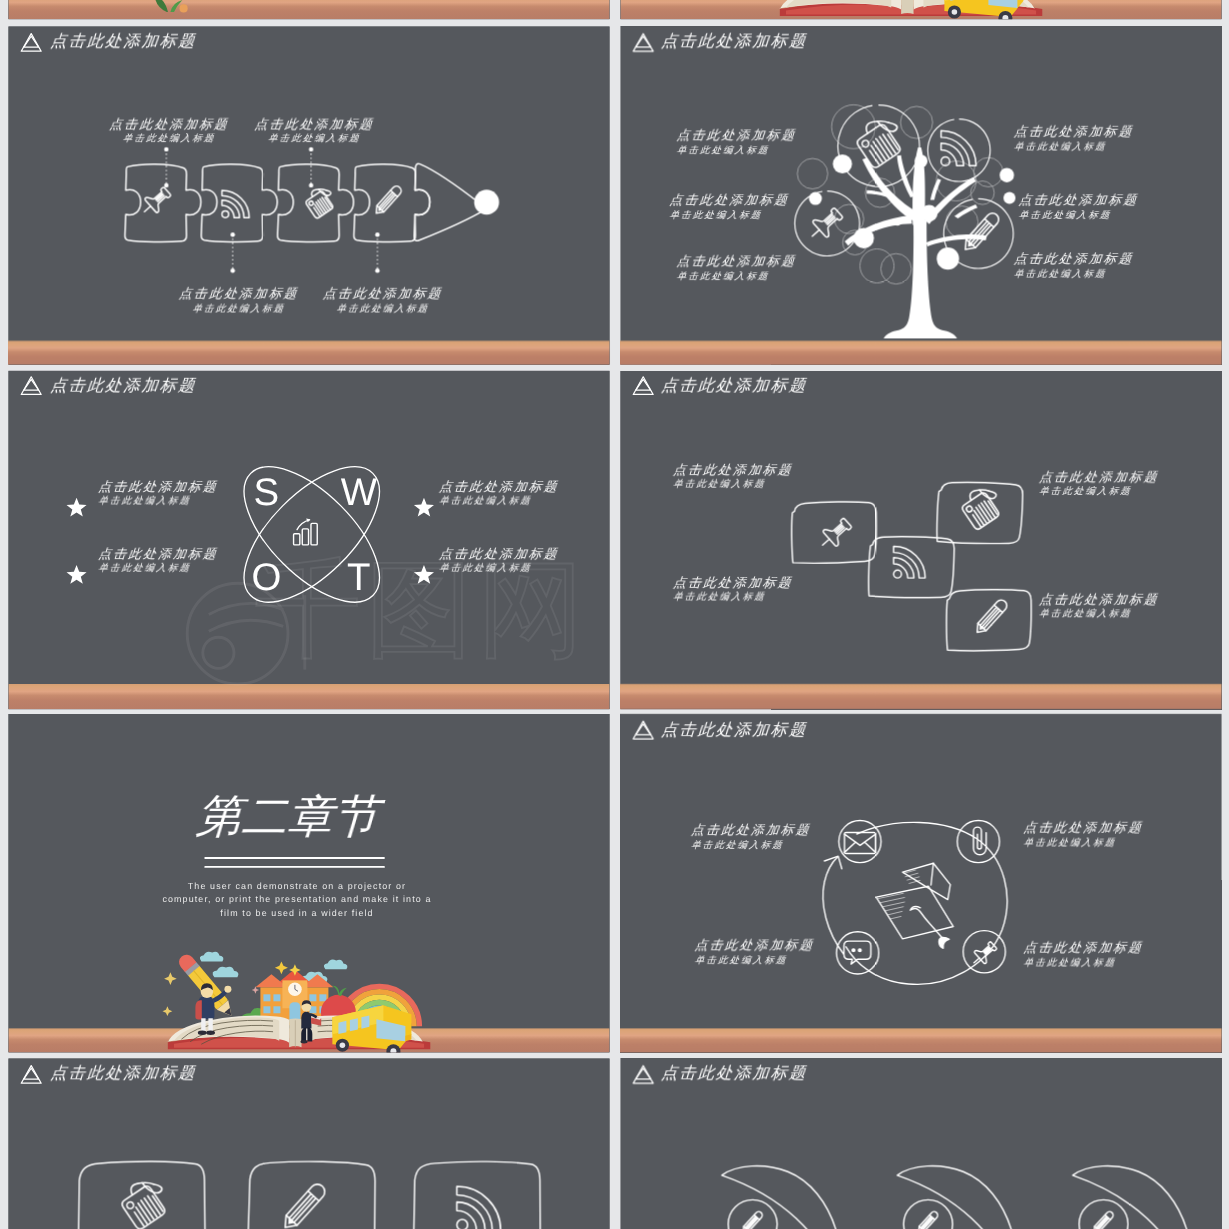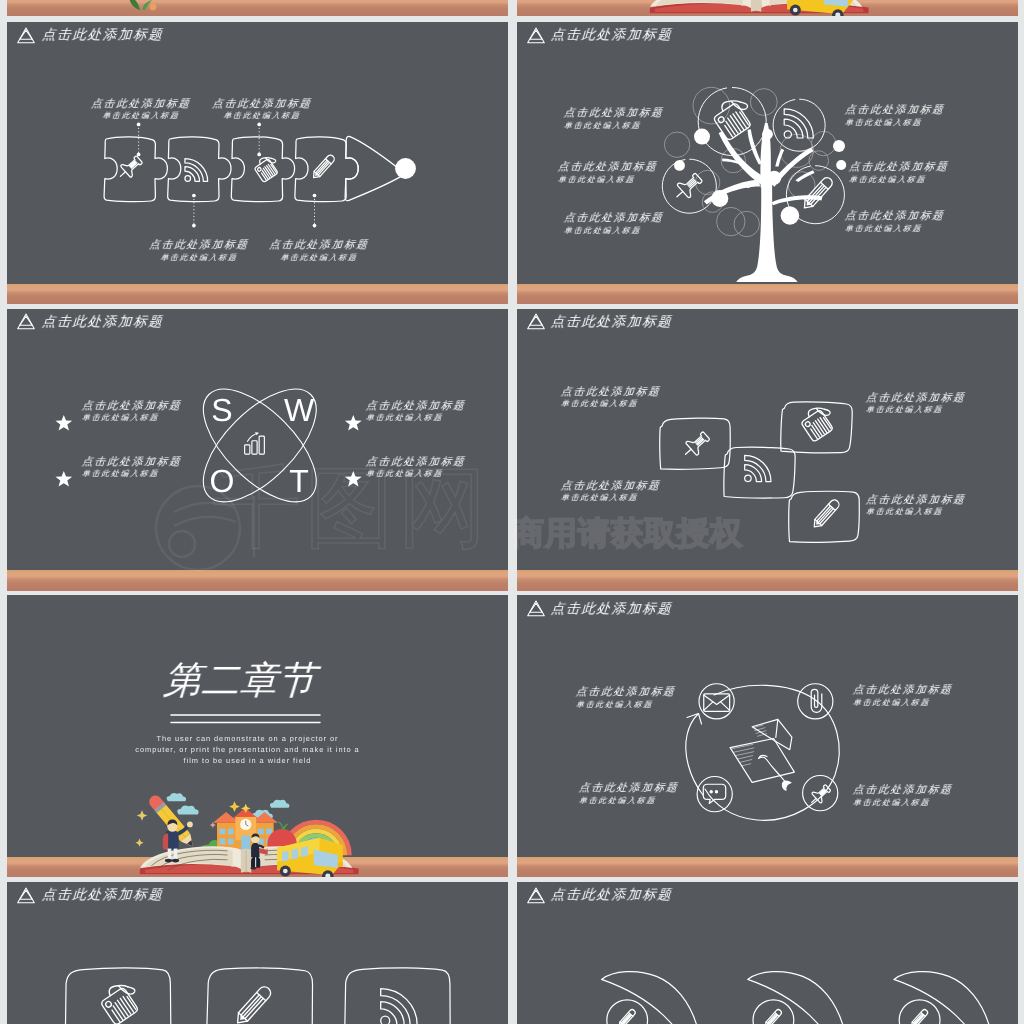--- a/index.html
+++ b/index.html
@@ -803,14 +803,13 @@
   <div class="wm-logo">千图网</div>
   <svg class="wm-mark" width="150" height="118" viewBox="0 0 150 118">
     <g fill="none" stroke="#ffffff" stroke-width="2.4" opacity="0.07">
       <path d="M8 62 a42 42 0 1 1 84 0 a42 42 0 1 1 -84 0"></path>
       <path d="M26 46 q30 -16 62 -4"></path>
       <path d="M26 60 q30 -16 62 -4"></path>
       <circle cx="34" cy="78" r="13"></circle>
       <path d="M106 30 l0 62"></path>
     </g>
   </svg>
-  <div class="wm-t2">商用请获取授权</div>
 </div>
 
 </body></html>

